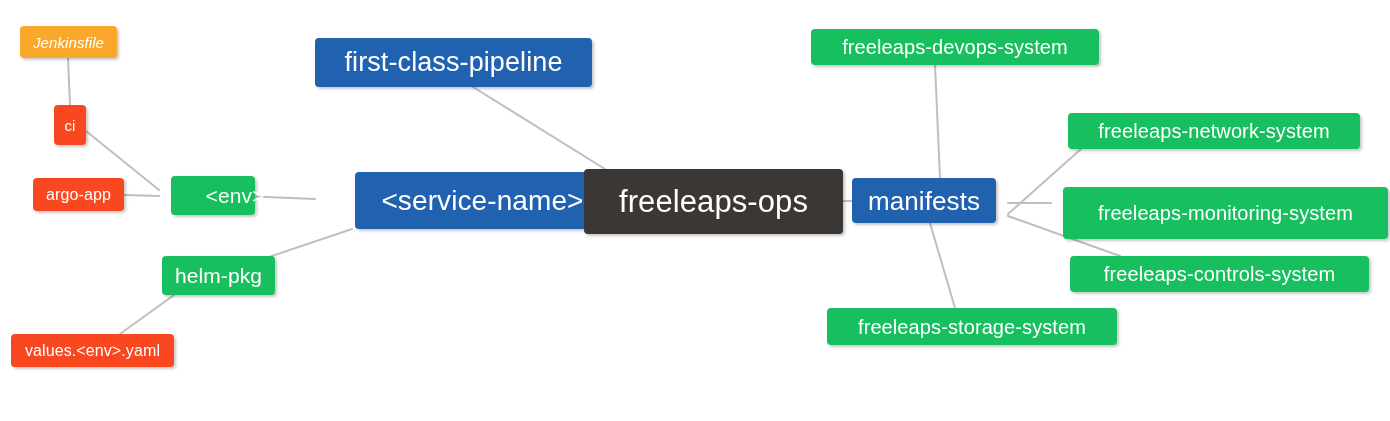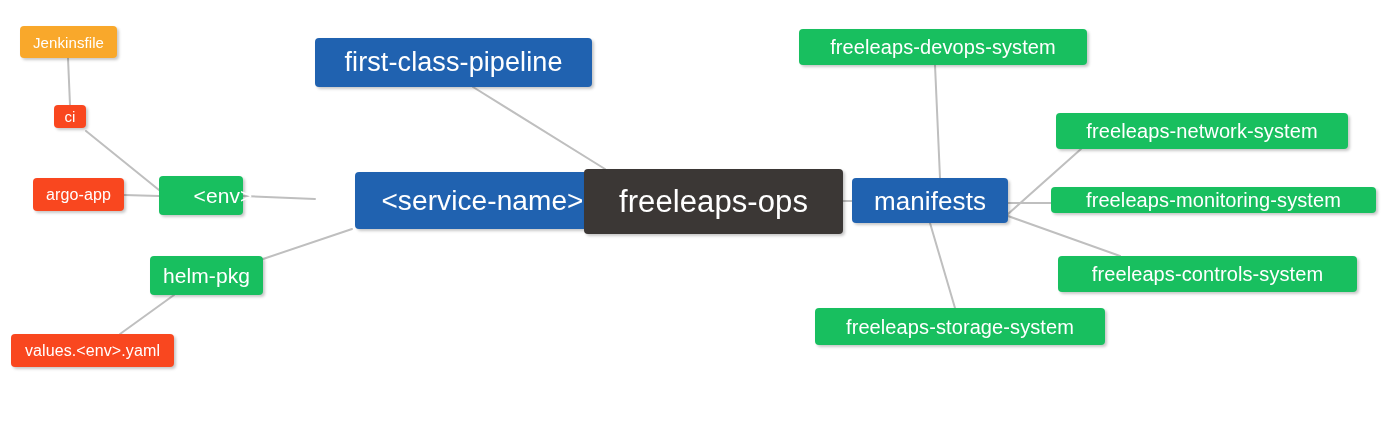--- a/index.html
+++ b/index.html
@@ -33,21 +33,21 @@
     color: #ffffff;
     white-space: nowrap;
     border-radius: 4px;
     box-shadow: 2px 2px 3px rgba(0,0,0,0.22);
     line-height: 1;
     letter-spacing: 0.1px;
     z-index: 5;
   }
   .n-root   { background: #3b3735; }
   .n-blue   { background: #2062b0; }
-  .n-green  { background: #18bf5f; }
+  .n-green  { background: #18bf5f; margin-left: 12px; }
   .n-red    { background: #f9471f; }
   .n-orange { background: #f9a82b; }
 </style>
 </head>
 <body>
 
 <div id="canvas">
   <svg id="edges" viewBox="0 0 1390 421" xmlns="http://www.w3.org/2000/svg">
       <line x1="68" y1="58" x2="70" y2="105" stroke="#bfbfbf" stroke-width="2" stroke-linecap="round"></line>
       <line x1="86" y1="131" x2="159" y2="190" stroke="#bfbfbf" stroke-width="2" stroke-linecap="round"></line>
@@ -58,24 +58,24 @@
       <line x1="473" y1="87" x2="605" y2="169" stroke="#bfbfbf" stroke-width="2" stroke-linecap="round"></line>
       <line x1="570" y1="200" x2="584" y2="200" stroke="#bfbfbf" stroke-width="2" stroke-linecap="round"></line>
       <line x1="843" y1="201" x2="852" y2="201" stroke="#bfbfbf" stroke-width="2" stroke-linecap="round"></line>
       <line x1="940" y1="178" x2="935" y2="65" stroke="#bfbfbf" stroke-width="2" stroke-linecap="round"></line>
       <line x1="1008" y1="214" x2="1081" y2="149" stroke="#bfbfbf" stroke-width="2" stroke-linecap="round"></line>
       <line x1="1008" y1="203" x2="1051" y2="203" stroke="#bfbfbf" stroke-width="2" stroke-linecap="round"></line>
       <line x1="1008" y1="216" x2="1120" y2="256" stroke="#bfbfbf" stroke-width="2" stroke-linecap="round"></line>
       <line x1="930" y1="223" x2="955" y2="308" stroke="#bfbfbf" stroke-width="2" stroke-linecap="round"></line>
     </svg>
   <div id="node-layer">
-      <div class="node n-orange" style="left: 20px; top: 26px; width: 97px; height: 32px; font-size: 15px;">
+      <div class="node n-orange" style="left: 20px; top: 26px; width: 97px; height: 32px; font-size: 15px; font-style: italic;">
         <span>Jenkinsfile</span>
       </div>
-      <div class="node n-red" style="left: 54px; top: 105px; width: 32px; height: 23px; font-size: 15px;">
+      <div class="node n-red" style="left: 54px; top: 105px; width: 32px; height: 40px; font-size: 15px;">
         <span>ci</span>
       </div>
       <div class="node n-red" style="left: 33px; top: 178px; width: 91px; height: 33px; font-size: 16px;">
         <span>argo-app</span>
       </div>
       <div class="node n-green" style="left: 159px; top: 176px; width: 84px; height: 39px; font-size: 21px; padding-left: 44px;">
         <span>&lt;env&gt;</span>
       </div>
       <div class="node n-green" style="left: 150px; top: 256px; width: 113px; height: 39px; font-size: 21px;">
         <span>helm-pkg</span>
@@ -85,30 +85,30 @@
       </div>
       <div class="node n-blue" style="left: 315px; top: 38px; width: 277px; height: 49px; font-size: 27px;">
         <span>first-class-pipeline</span>
       </div>
       <div class="node n-blue" style="left: 315px; top: 172px; width: 255px; height: 57px; font-size: 28px; margin-left: 40px;">
         <span>&lt;service-name&gt;</span>
       </div>
       <div class="node n-root" style="left: 584px; top: 169px; width: 259px; height: 65px; font-size: 31px;">
         <span>freeleaps-ops</span>
       </div>
-      <div class="node n-blue" style="left: 852px; top: 178px; width: 156px; height: 45px; font-size: 26px;">
+      <div class="node n-blue" style="left: 852px; top: 178px; width: 144px; height: 45px; font-size: 26px;">
         <span>manifests</span>
       </div>
       <div class="node n-green" style="left: 799px; top: 29px; width: 288px; height: 36px; font-size: 20px;">
         <span>freeleaps-devops-system</span>
       </div>
       <div class="node n-green" style="left: 1056px; top: 113px; width: 292px; height: 36px; font-size: 20px;">
         <span>freeleaps-network-system</span>
       </div>
-      <div class="node n-green" style="left: 1051px; top: 187px; width: 325px; height: 26px; font-size: 20px;">
+      <div class="node n-green" style="left: 1051px; top: 187px; width: 325px; height: 52px; font-size: 20px;">
         <span>freeleaps-monitoring-system</span>
       </div>
       <div class="node n-green" style="left: 1058px; top: 256px; width: 299px; height: 36px; font-size: 20px;">
         <span>freeleaps-controls-system</span>
       </div>
       <div class="node n-green" style="left: 815px; top: 308px; width: 290px; height: 37px; font-size: 20px;">
         <span>freeleaps-storage-system</span>
       </div>
     </div>
 </div>

